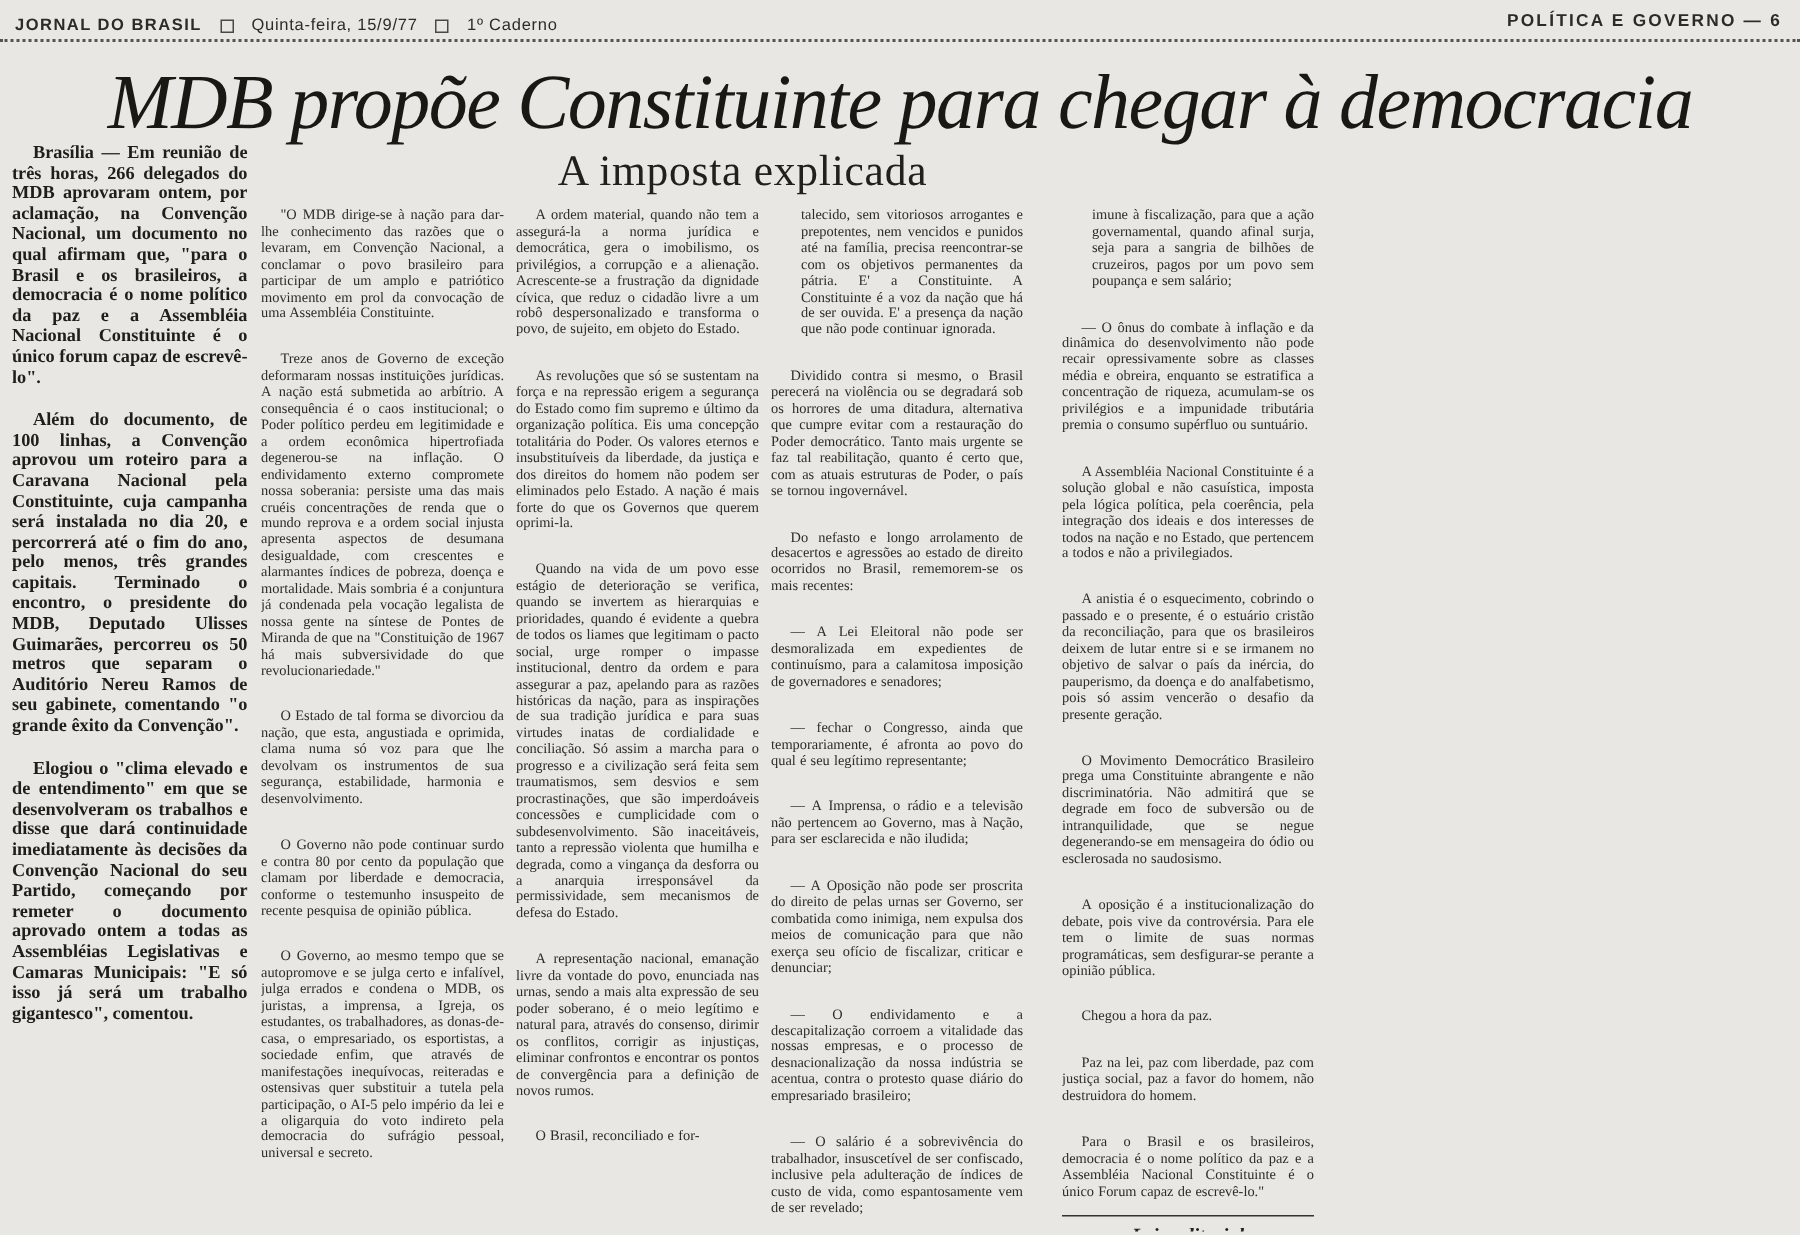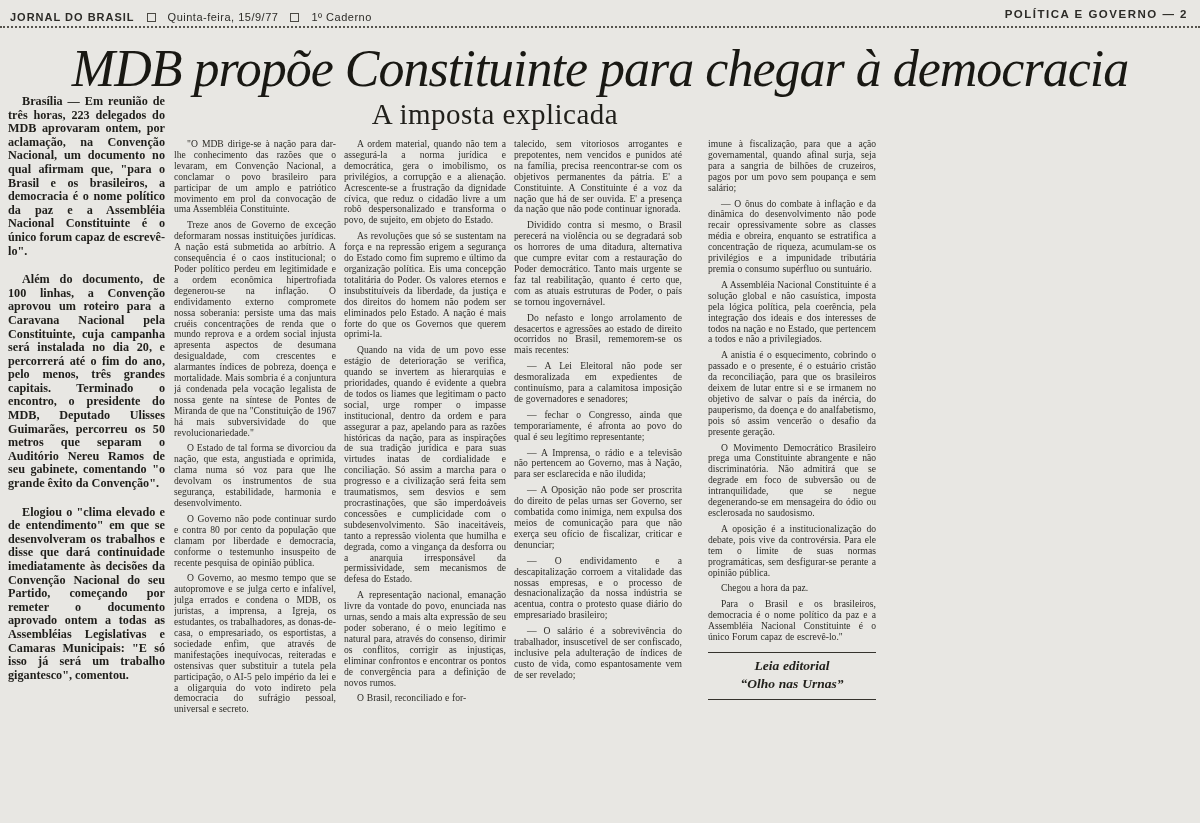--- a/index.html
+++ b/index.html
@@ -53,22 +53,22 @@
   }
   .lead-col p{margin:0;text-indent:14px;}
   .lead-col p + p{margin-top:15px;}
   
   .col{
     position:absolute;top:139px;height:682px;overflow:hidden;
     font-size:9.6px;line-height:10.9px;text-align:justify;
     color:#2d2c27;word-spacing:.4px;
   }
   .col p{margin:0;text-indent:13px;}
-  .col p + p{margin-top:5px;}
-  .col p.cont{text-indent:0;}
+  .col p + p{margin-top:20px;}
+  .col p.cont{text-indent:0;margin-left:20px;}
   .col2{left:174px;width:162px;}
   .col3{left:344px;width:162px;}
   .col4{left:514px;width:168px;}
   .col5{left:708px;width:168px;}
   
   .ed-box{
     margin-top:9px;padding:4px 0 6px;
     border-top:1.6px solid #35332d;border-bottom:1.6px solid #35332d;
     text-align:center;font-style:italic;font-weight:bold;
     font-size:13.5px;line-height:18px;color:#23221d;
@@ -80,29 +80,29 @@
 
 <div class="page">
 
   <div class="masthead">
     <span class="brand">JORNAL DO BRASIL</span>
     <span class="sq"></span>
     <span class="mid">Quinta-feira, 15/9/77</span>
     <span class="sq"></span>
     <span class="mid">1º Caderno</span>
   </div>
-  <div class="section">POLÍTICA E GOVERNO — 2</div>
+  <div class="section">POLÍTICA E GOVERNO — 6</div>
   <div class="toprule"></div>
 
   <div class="headline">MDB propõe Constituinte para chegar à democracia</div>
 
   <div class="subhead">A imposta explicada</div>
 
   <div class="lead-col">
-    <p>Brasília — Em reunião de três horas, 223 delegados do MDB aprovaram ontem, por aclamação, na Convenção Nacional, um documento no qual afirmam que, "para o Brasil e os brasileiros, a democracia é o nome político da paz e a Assembléia Nacional Constituinte é o único forum capaz de escrevê-lo".</p>
+    <p>Brasília — Em reunião de três horas, 266 delegados do MDB aprovaram ontem, por aclamação, na Convenção Nacional, um documento no qual afirmam que, "para o Brasil e os brasileiros, a democracia é o nome político da paz e a Assembléia Nacional Constituinte é o único forum capaz de escrevê-lo".</p>
     <p>Além do documento, de 100 linhas, a Convenção aprovou um roteiro para a Caravana Nacional pela Constituinte, cuja campanha será instalada no dia 20, e percorrerá até o fim do ano, pelo menos, três grandes capitais. Terminado o encontro, o presidente do MDB, Deputado Ulisses Guimarães, percorreu os 50 metros que separam o Auditório Nereu Ramos de seu gabinete, comentando "o grande êxito da Convenção".</p>
     <p>Elogiou o "clima elevado e de entendimento" em que se desenvolveram os trabalhos e disse que dará continuidade imediatamente às decisões da Convenção Nacional do seu Partido, começando por remeter o documento aprovado ontem a todas as Assembléias Legislativas e Camaras Municipais: "E só isso já será um trabalho gigantesco", comentou.</p>
   </div>
 
   <div class="col col2">
     <p>"O MDB dirige-se à nação para dar-lhe conhecimento das razões que o levaram, em Convenção Nacional, a conclamar o povo brasileiro para participar de um amplo e patriótico movimento em prol da convocação de uma Assembléia Constituinte.</p>
     <p>Treze anos de Governo de exceção deformaram nossas instituições jurídicas. A nação está submetida ao arbítrio. A consequência é o caos institucional; o Poder político perdeu em legitimidade e a ordem econômica hipertrofiada degenerou-se na inflação. O endividamento externo compromete nossa soberania: persiste uma das mais cruéis concentrações de renda que o mundo reprova e a ordem social injusta apresenta aspectos de desumana desigualdade, com crescentes e alarmantes índices de pobreza, doença e mortalidade. Mais sombria é a conjuntura já condenada pela vocação legalista de nossa gente na síntese de Pontes de Miranda de que na "Constituição de 1967 há mais subversividade do que revolucionariedade."</p>
     <p>O Estado de tal forma se divorciou da nação, que esta, angustiada e oprimida, clama numa só voz para que lhe devolvam os instrumentos de sua segurança, estabilidade, harmonia e desenvolvimento.</p>
     <p>O Governo não pode continuar surdo e contra 80 por cento da população que clamam por liberdade e democracia, conforme o testemunho insuspeito de recente pesquisa de opinião pública.</p>
     <p>O Governo, ao mesmo tempo que se autopromove e se julga certo e infalível, julga errados e condena o MDB, os juristas, a imprensa, a Igreja, os estudantes, os trabalhadores, as donas-de-casa, o empresariado, os esportistas, a sociedade enfim, que através de manifestações inequívocas, reiteradas e ostensivas quer substituir a tutela pela participação, o AI-5 pelo império da lei e a oligarquia do voto indireto pela democracia do sufrágio pessoal, universal e secreto.</p>
@@ -129,20 +129,21 @@
   </div>
 
   <div class="col col5">
     <p class="cont">imune à fiscalização, para que a ação governamental, quando afinal surja, seja para a sangria de bilhões de cruzeiros, pagos por um povo sem poupança e sem salário;</p>
     <p>— O ônus do combate à inflação e da dinâmica do desenvolvimento não pode recair opressivamente sobre as classes média e obreira, enquanto se estratifica a concentração de riqueza, acumulam-se os privilégios e a impunidade tributária premia o consumo supérfluo ou suntuário.</p>
     <p>A Assembléia Nacional Constituinte é a solução global e não casuística, imposta pela lógica política, pela coerência, pela integração dos ideais e dos interesses de todos na nação e no Estado, que pertencem a todos e não a privilegiados.</p>
     <p>A anistia é o esquecimento, cobrindo o passado e o presente, é o estuário cristão da reconciliação, para que os brasileiros deixem de lutar entre si e se irmanem no objetivo de salvar o país da inércia, do pauperismo, da doença e do analfabetismo, pois só assim vencerão o desafio da presente geração.</p>
     <p>O Movimento Democrático Brasileiro prega uma Constituinte abrangente e não discriminatória. Não admitirá que se degrade em foco de subversão ou de intranquilidade, que se negue degenerando-se em mensageira do ódio ou esclerosada no saudosismo.</p>
     <p>A oposição é a institucionalização do debate, pois vive da controvérsia. Para ele tem o limite de suas normas programáticas, sem desfigurar-se perante a opinião pública.</p>
     <p>Chegou a hora da paz.</p>
+    <p>Paz na lei, paz com liberdade, paz com justiça social, paz a favor do homem, não destruidora do homem.</p>
     <p>Para o Brasil e os brasileiros, democracia é o nome político da paz e a Assembléia Nacional Constituinte é o único Forum capaz de escrevê-lo."</p>
 
     <div class="ed-box">
       <div>Leia editorial</div>
       <div>“Olho nas Urnas”</div>
     </div>
   </div>
 
 </div>
 

